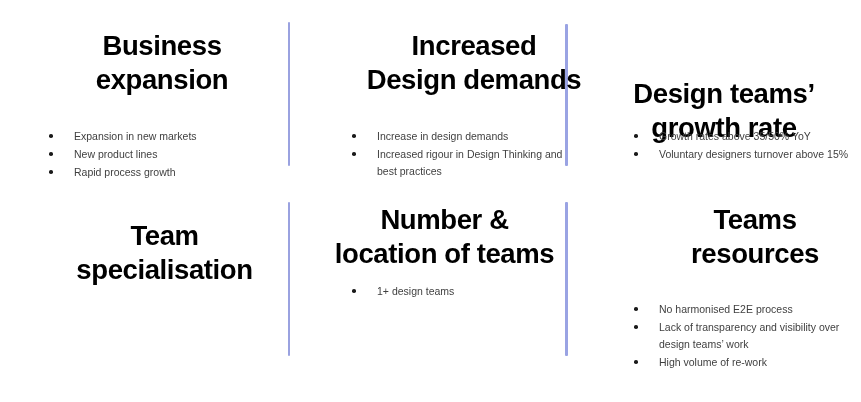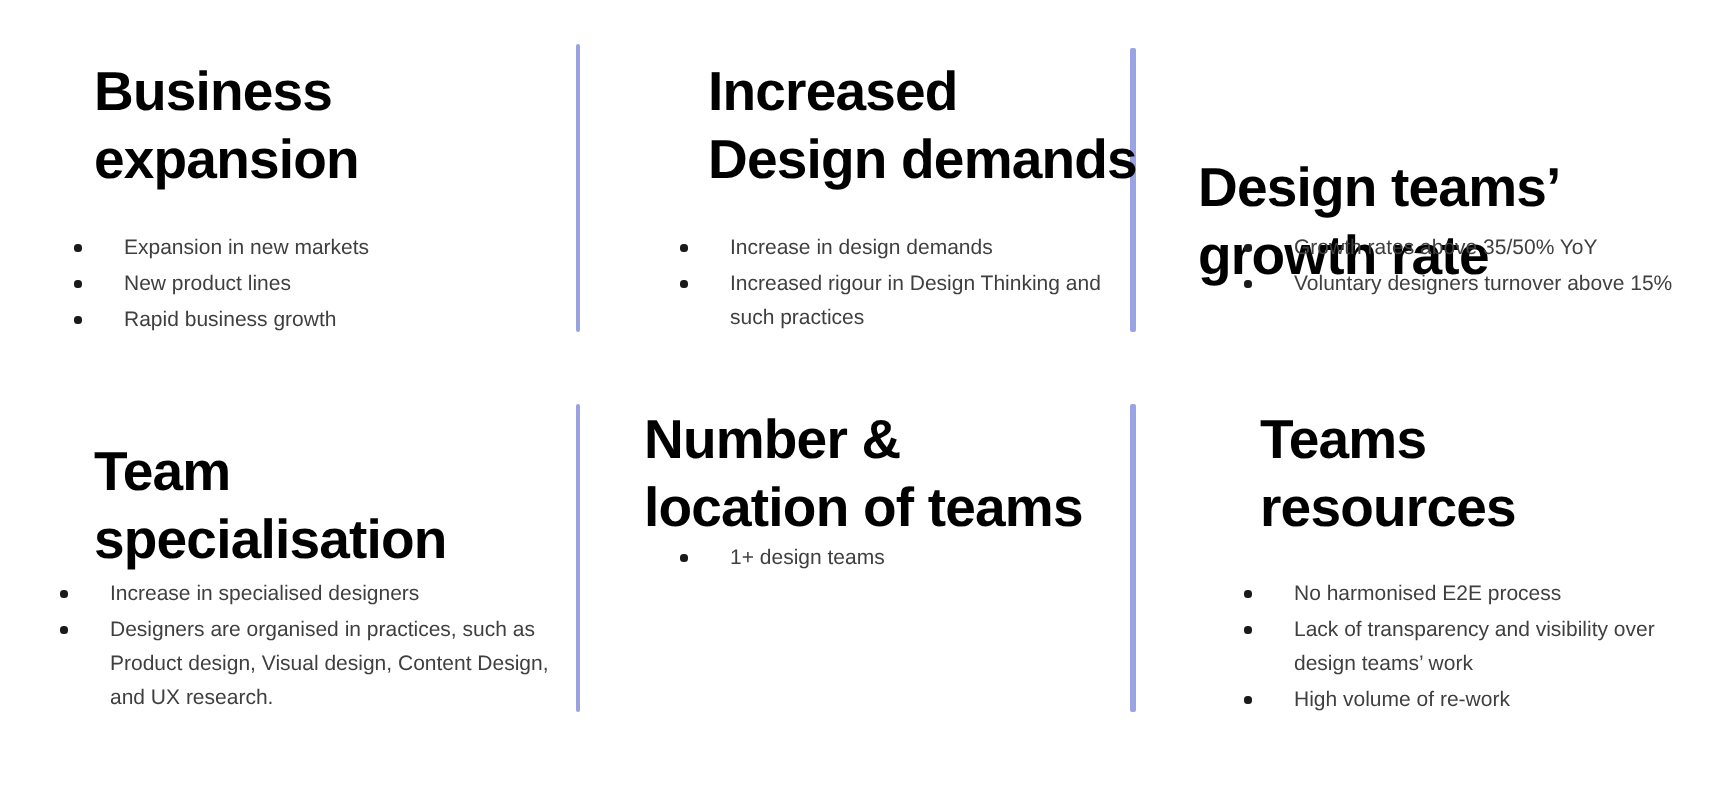--- a/index.html
+++ b/index.html
@@ -54,26 +54,27 @@
   
   .heading {
     position: absolute;
     margin: 0;
     font-weight: 700;
     font-size: 27.5px;
     line-height: 34px;
     letter-spacing: -0.4px;
     color: #000000;
     white-space: pre-line;
+    text-align: center;
   }
 
   
   .bullets {
     position: absolute;
-    margin: 0;
+    margin: 12px;
     padding: 0;
     list-style: none;
   }
   .bullet {
     position: relative;
     font-size: 10.5px;
     line-height: 17px;
     color: #3f3f3f;
     padding-left: 25px;
     margin: 0 0 1px 0;
@@ -140,33 +141,29 @@
   <h2 class="heading" id="h-team">Team
 specialisation</h2>
   <h2 class="heading" id="h-number">Number &amp;
 location of teams</h2>
   <h2 class="heading" id="h-resources">Teams
 resources</h2>
 
   <ul class="bullets" id="b-business">
       <li class="bullet">Expansion in new markets</li>
       <li class="bullet">New product lines</li>
-      <li class="bullet">Rapid business growth</li>
+      <li class="bullet">Rapid process growth</li>
     </ul>
   <ul class="bullets" id="b-demands">
       <li class="bullet">Increase in design demands</li>
-      <li class="bullet">Increased rigour in Design Thinking and such practices</li>
+      <li class="bullet">Increased rigour in Design Thinking and best practices</li>
     </ul>
   <ul class="bullets" id="b-growth">
       <li class="bullet">Growth rates above 35/50% YoY</li>
       <li class="bullet">Voluntary designers turnover above 15%</li>
-    </ul>
-  <ul class="bullets" id="b-team">
-      <li class="bullet">Increase in specialised designers</li>
-      <li class="bullet">Designers are organised in practices, such as Product design, Visual design, Content Design, and UX research.</li>
     </ul>
   <ul class="bullets" id="b-number">
       <li class="bullet">1+ design teams</li>
     </ul>
   <ul class="bullets" id="b-resources">
       <li class="bullet">No harmonised E2E process</li>
       <li class="bullet">Lack of transparency and visibility over design teams’ work</li>
       <li class="bullet">High volume of re-work</li>
     </ul>
 

